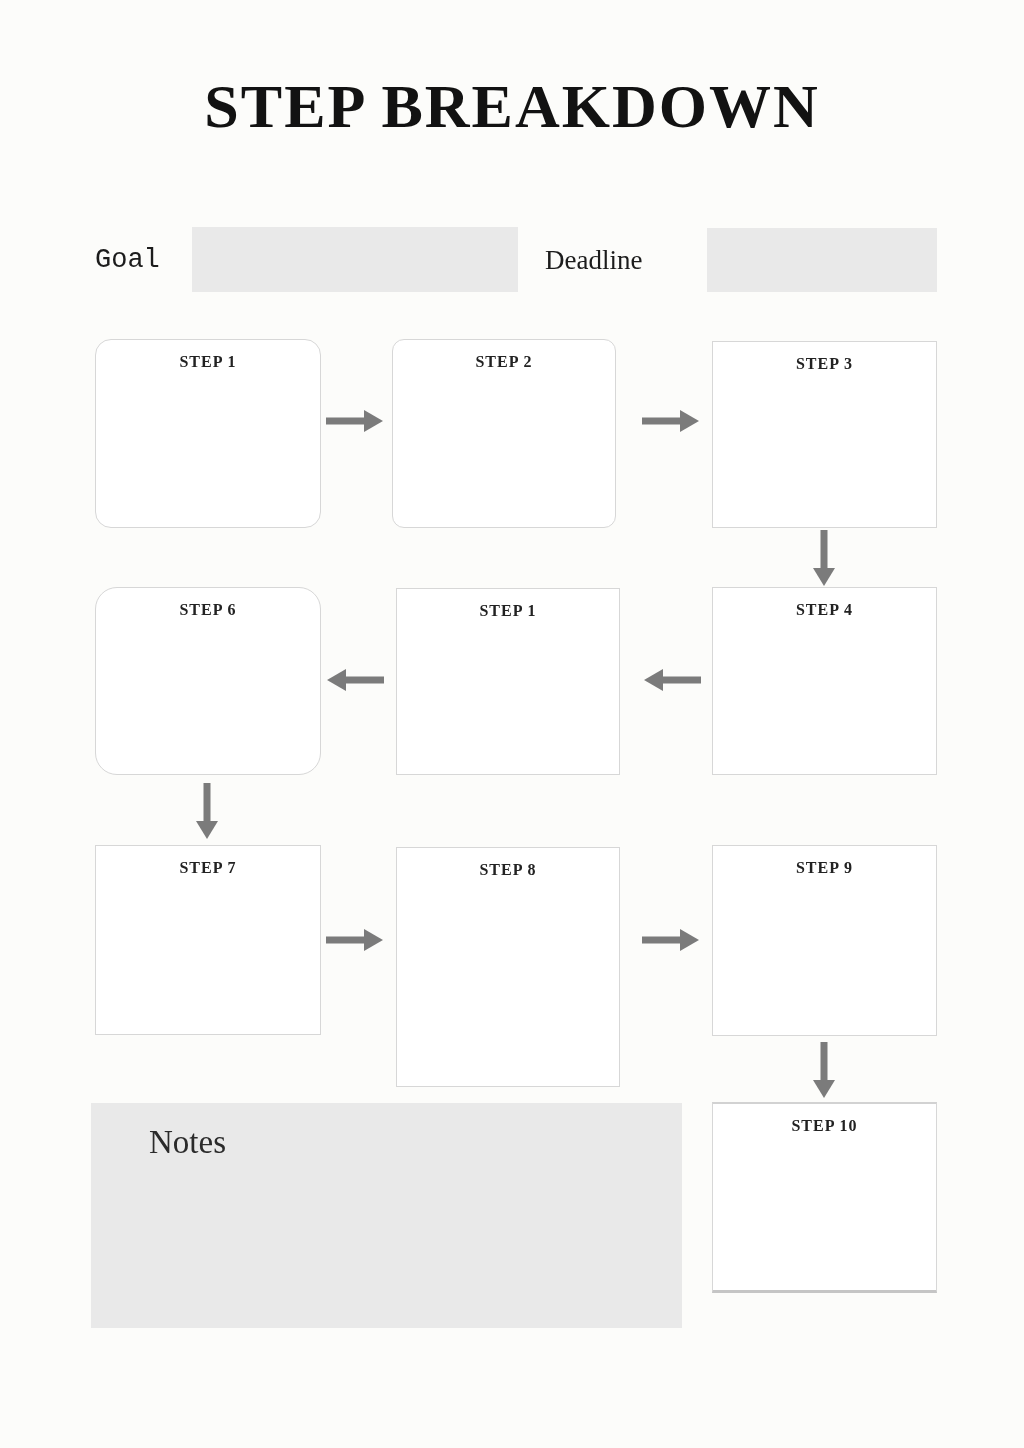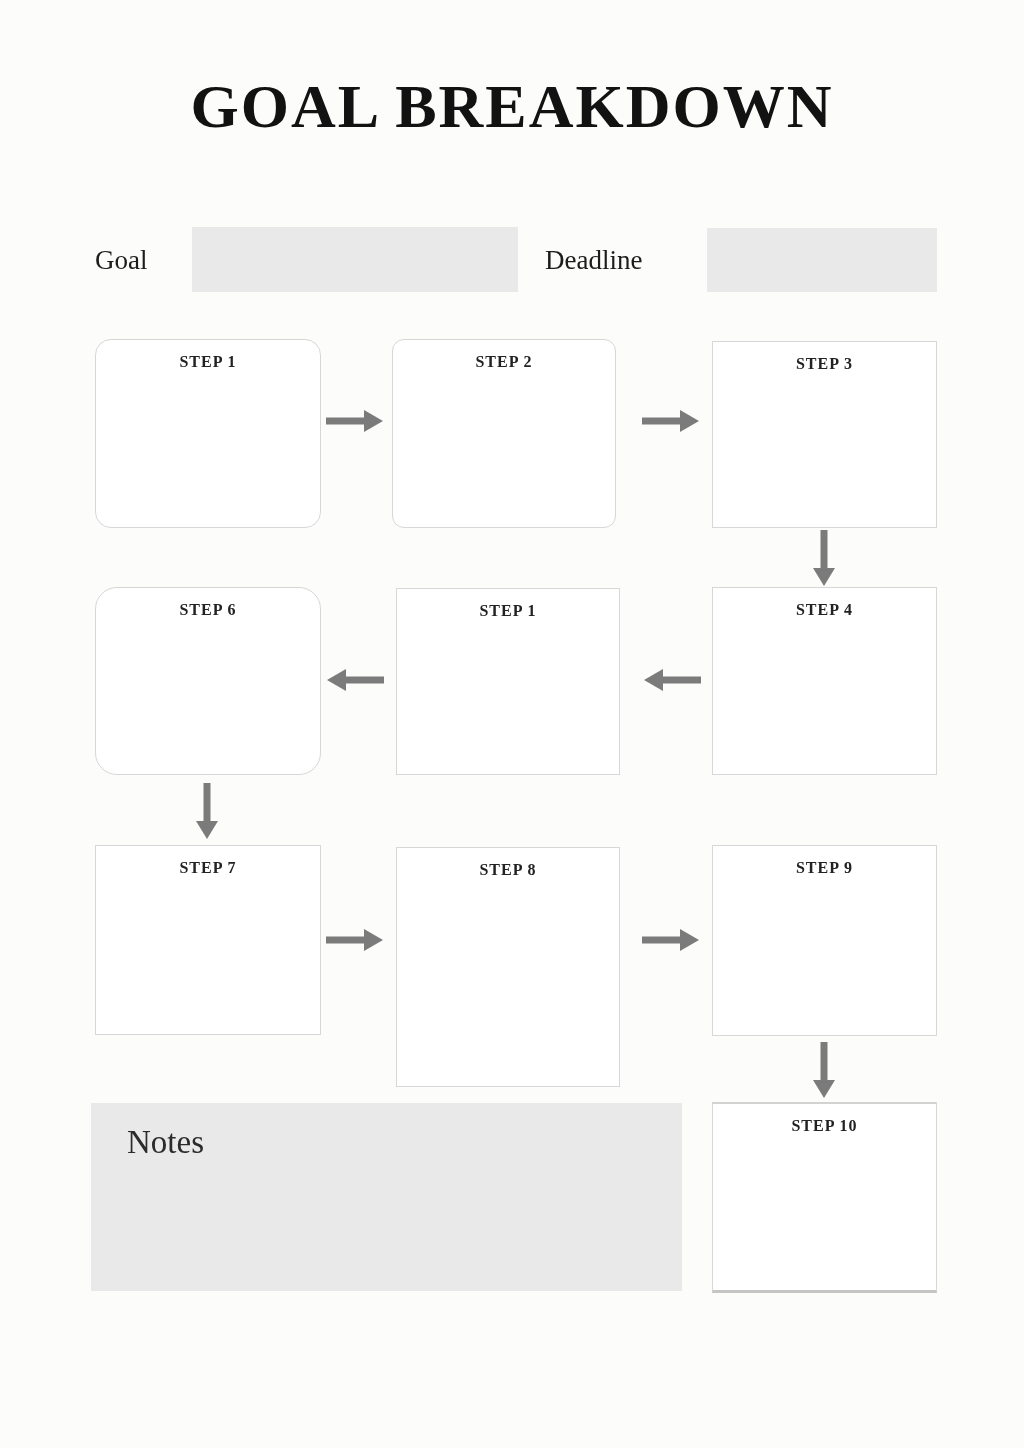--- a/index.html
+++ b/index.html
@@ -26,21 +26,21 @@
     letter-spacing: 2px;
     line-height: 1.05;
     color: #121212;
   }
   .form-label {
     position: absolute;
     font-size: 27px;
     line-height: 32px;
     color: #1c1c1c;
   }
-  .goal-label { left: 95px; top: 244px; }
+  .goal-label { left: 95px; top: 244px; font-family: Liberation Mono, monospace; }
   .deadline-label { left: 545px; top: 244px; }
   .field {
     position: absolute;
     background: var(--field-bg, #e9e9e9);
     font-size: 22px;
     padding: 6px 10px;
     box-sizing: border-box;
     color: #333;
   }
   .goal-field { left: 192px; top: 227px; width: 326px; height: 65px; }
@@ -85,37 +85,37 @@
   .a4 { left: 326px; top: 668px; }
   .a5 { left: 643px; top: 668px; }
   .a6 { left: 195px; top: 783px; }
   .a7 { left: 326px; top: 928px; }
   .a8 { left: 642px; top: 928px; }
   .a9 { left: 812px; top: 1042px; }
 
   .notes {
     position: absolute;
     left: 91px; top: 1103px;
-    width: 591px; height: 188px;
+    width: 591px; height: 225px;
     background: var(--field-bg, #e9e9e9);
     box-sizing: border-box;
-    padding: 20px 36px;
+    padding: 20px 58px;
   }
   .notes-title {
     font-size: 33px;
     color: #2b2b2b;
     line-height: 1.2;
   }
 </style>
 </head>
 <body>
 
 <div class="page">
 
-  <h1 class="title">GOAL BREAKDOWN</h1>
+  <h1 class="title">STEP BREAKDOWN</h1>
 
   <span class="form-label goal-label">Goal</span>
   <div class="field goal-field"></div>
 
   <span class="form-label deadline-label">Deadline</span>
   <div class="field deadline-field"></div>
 
   <div class="step s1">
     <div class="step-label">STEP 1</div>
   </div>

